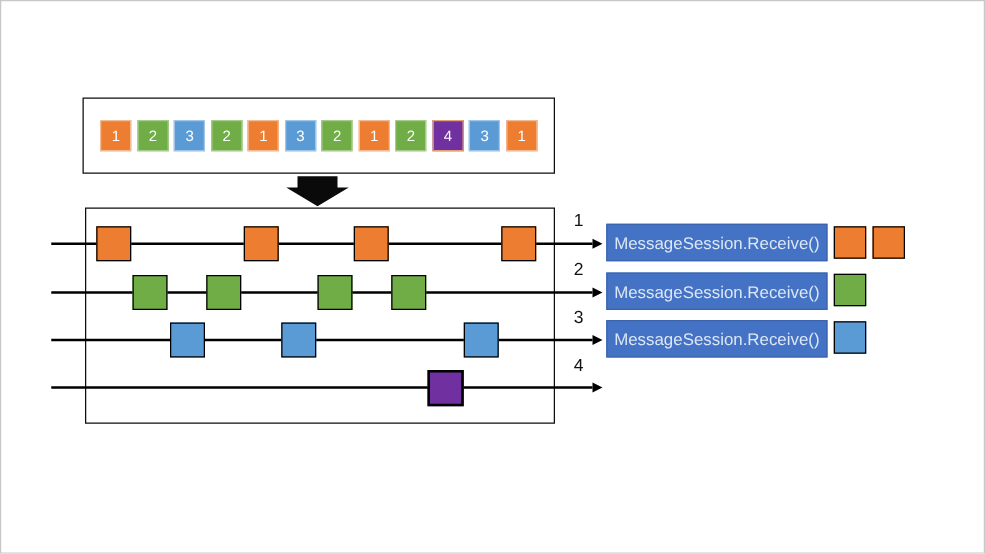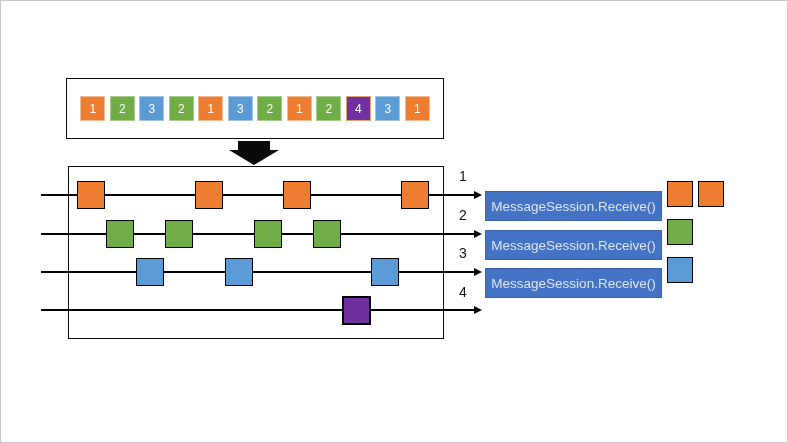--- a/index.html
+++ b/index.html
@@ -37,21 +37,21 @@
 
   .lane-num{position:absolute;left:452px;width:20px;text-align:center;
             font-size:14px;color:#111;line-height:1;}
 
   .lane-sq{position:absolute;width:28px;height:28px;box-sizing:border-box;border:1px solid;}
   .lane-sq[data-color="purple"]{border-width:2px;width:29px;height:29px;}
 
   
   .receiver{position:absolute;left:484px;width:177px;height:30px;box-sizing:border-box;
             background:#4472C4;border:1px solid #3C64AE;color:#DCE6F4;
-            display:flex;align-items:center;justify-content:center;font-size:13.5px;margin-top:12px;}
+            display:flex;align-items:center;justify-content:center;font-size:13.5px;}
 
   .result-sq{position:absolute;width:26px;height:26px;box-sizing:border-box;border:1px solid;}
 </style>
 </head>
 <body>
 
 <div class="canvas">
 
   <div class="queue-box">
     <div class="sq" data-color="orange">1</div>

